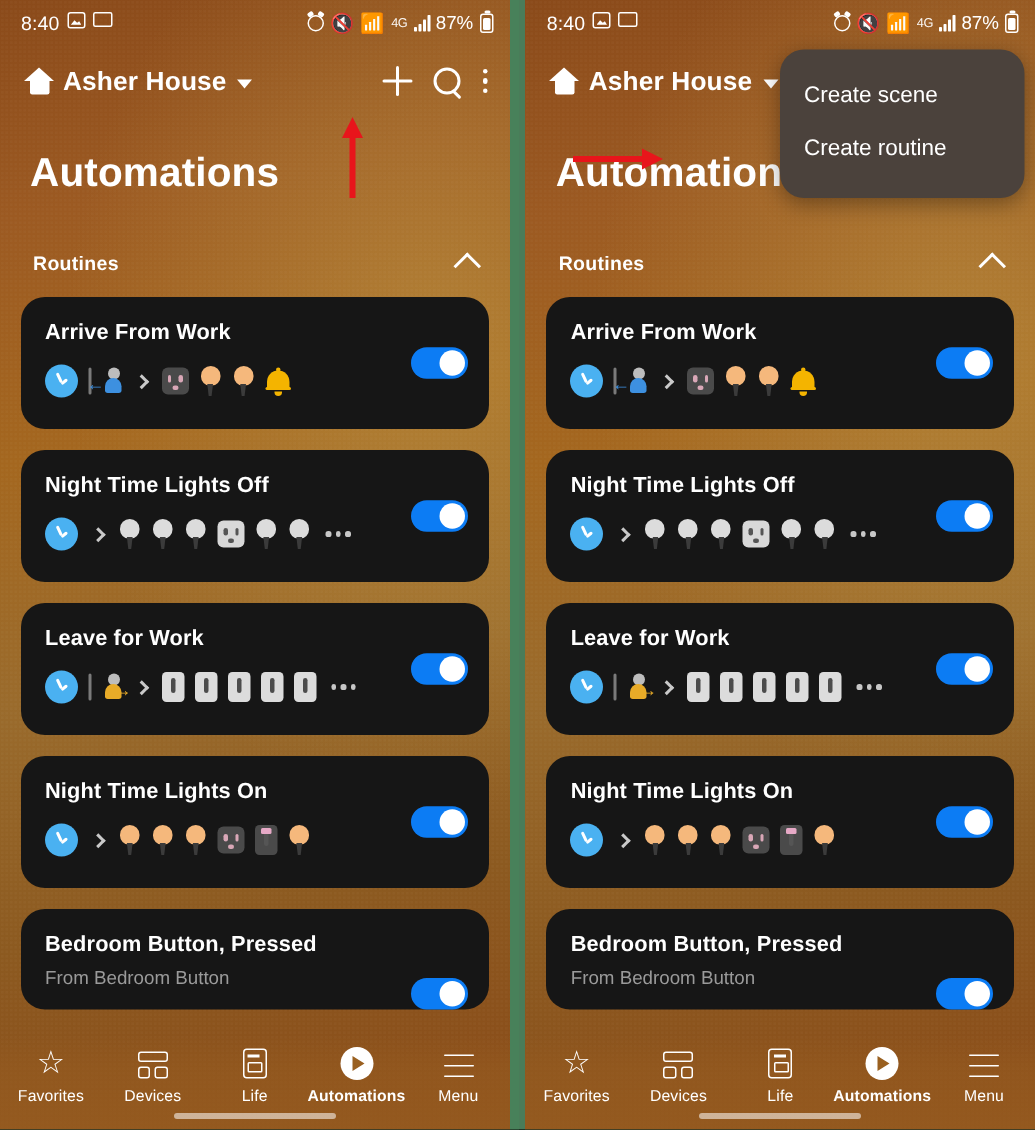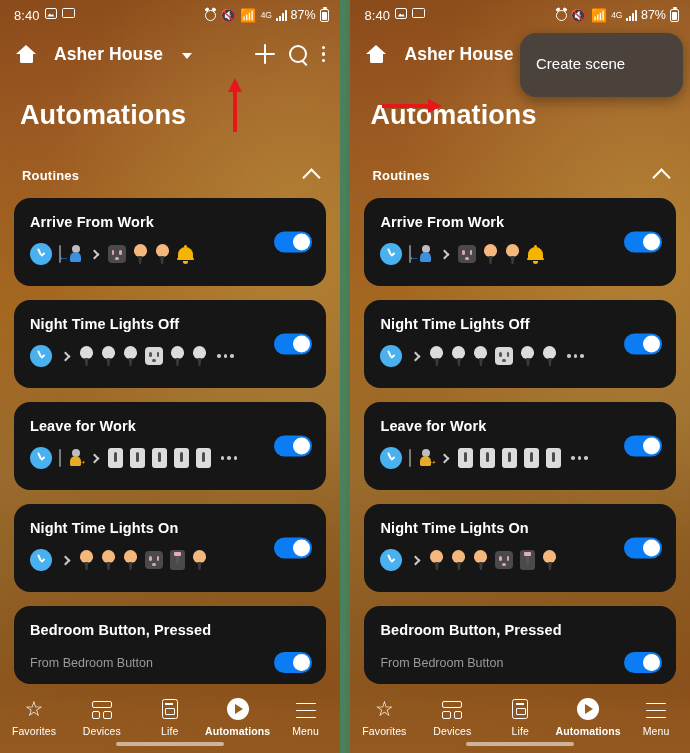--- a/index.html
+++ b/index.html
@@ -76,21 +76,21 @@
   .bars i:nth-child(3){height:8px} .bars i:nth-child(4){height:11px}
   .batt { width: 9px; height: 13px; border: 1.5px solid #fff; border-radius: 2px; position: relative; }
   .batt::before { content:""; position:absolute; top:-3px; left:2px; width:4px; height:2px; background:#fff; border-radius:1px; }
   .batt::after { content:""; position:absolute; left:1px; right:1px; bottom:1px; height:8px; background:#fff; border-radius:1px; }
 
   
   .appbar {
     height: 48px;
     display: flex; align-items: center;
     padding: 0 10px 0 16px;
-    gap: 12px;
+    gap: 0;
     position: relative; z-index: 3; justify-content: space-between;
   }
   .home-ico { width: 20px; height: 20px; position: relative; flex: 0 0 auto; }
   .home-ico::before {
     content:""; position:absolute; left:0; top:1px; width:0; height:0;
     border-left: 10px solid transparent; border-right: 10px solid transparent;
     border-bottom: 9px solid #fff;
   }
   .home-ico::after {
     content:""; position:absolute; left:3.5px; top:9px; width:13px; height:10px; background:#fff; border-radius:0 0 1.5px 1.5px;
@@ -146,21 +146,21 @@
   .cards { padding: 14px 14px 0 14px; position: relative; z-index: 3; }
   .card {
     background: #161616;
     border-radius: 16px;
     padding: 16px 14px 14px 16px;
     margin-bottom: 14px;
     position: relative;
     min-height: 88px;
   }
   .card-title { font-size: 14.5px; font-weight: bold; letter-spacing: .1px; }
-  .card-sub { font-size: 12.5px; color: #9a9a9a; margin-top: 18px; }
+  .card-sub { font-size: 12.5px; color: #9a9a9a; margin-top: 7px; }
   .card-row { display: flex; align-items: center; gap: 7px; margin-top: 13px; height: 22px; }
 
   
   .toggle {
     position: absolute; right: 14px; top: 50%; transform: translateY(-50%);
     width: 38px; height: 21px; border-radius: 11px; background: #0c7cf4;
   }
   .toggle i { position:absolute; right:2px; top:2px; width:17px; height:17px; border-radius:50%; background:#fff; }
 
   
@@ -583,20 +583,21 @@
         <span class="dots-ico">
             <i></i>
             <i></i>
             <i></i>
           </span>
       </div>
     </div>
 
     <div class="popup">
       <div class="popup-item">Create scene</div>
+      <div class="popup-item">Create routine</div>
     </div>
 
     <div class="arrow-right">
       <div class="shaft"></div>
         <div class="head"></div>
     </div>
 
     <div class="page-title">Automations</div>
 
     <div class="section-hdr">

